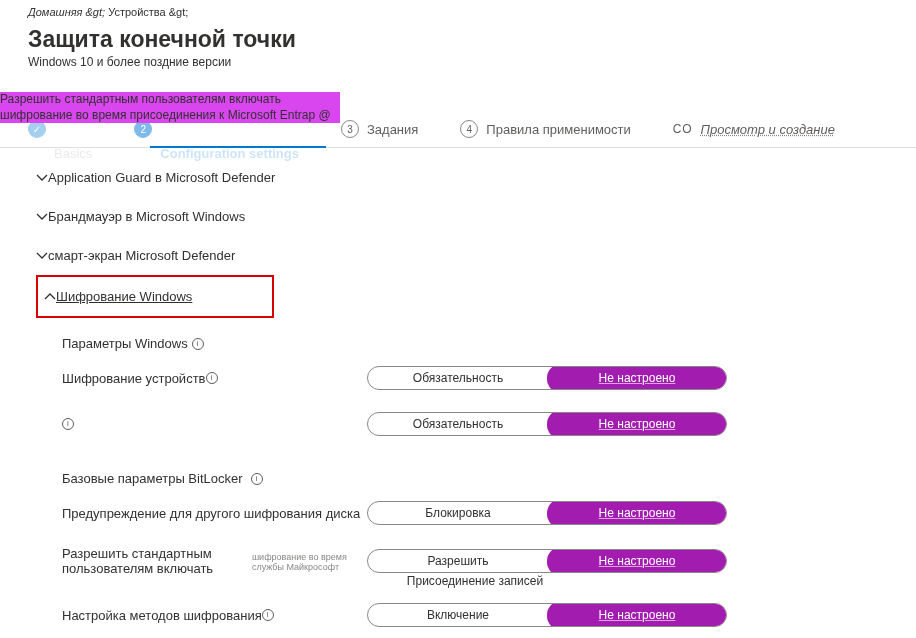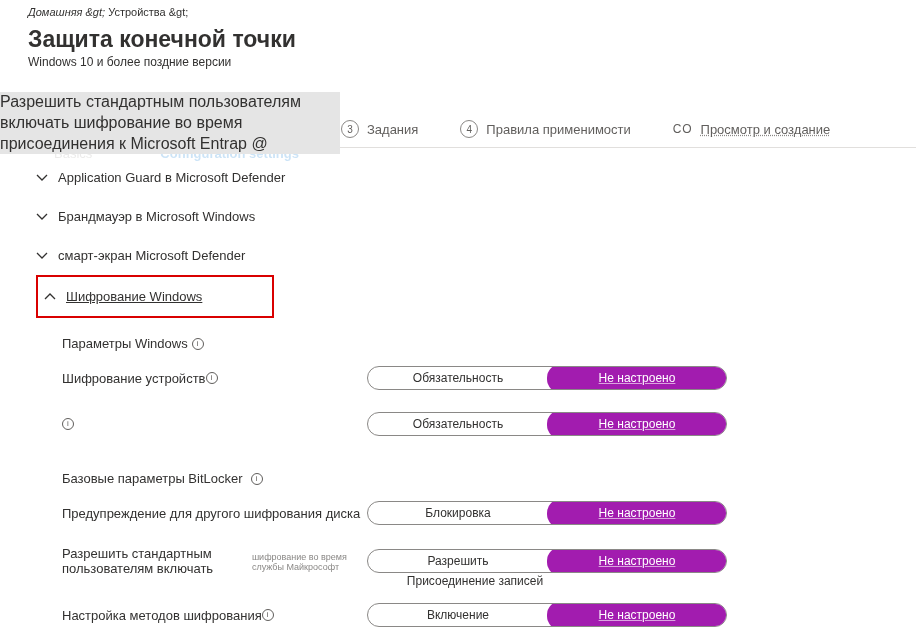--- a/index.html
+++ b/index.html
@@ -6,36 +6,36 @@
   html, body { width: 916px; height: 638px; font-family: "Segoe UI", Arial, sans-serif; color: #323130; background: #fff; overflow: hidden; }
   .page { padding: 6px 0 0 0; position: relative; }
 
   .crumbs { font-size: 11px; padding: 0 0 4px 28px; color: #323130; }
   .crumbs .home { font-style: italic; }
 
   .title-wrap { padding: 4px 0 0 28px; }
   h1 { font-size: 23px; font-weight: 600; }
   .subtitle { font-size: 12px; color: #323130; margin-top: 2px; }
 
-  .floating-label { position: absolute; left: 0; top: 92px; font-size: 16px; color: #323130; max-width: 340px; line-height: 1.3; z-index: 2; background: #e5e5e5; }
+  .floating-label { position: absolute; left: 0; top: 92px; font-size: 12px; color: #323130; max-width: 340px; line-height: 1.3; z-index: 2; background: #d946ef; }
 
   .tabwrap { position: relative; padding: 0 28px; margin-top: 42px; border-bottom: 1px solid #e1dfdd; }
   .tabs { display: flex; align-items: center; gap: 42px; font-size: 13px; color: #605e5c; height: 36px; position: relative; }
   .tab { display: flex; align-items: center; gap: 8px; cursor: pointer; }
   .tab .circ { width: 18px; height: 18px; border: 1px solid #8a8886; border-radius: 50%; display: flex; align-items: center; justify-content: center; font-size: 10px; color: #605e5c; }
   .tab.done .circ { background: #0078d4; border-color: #0078d4; color: #fff; }
   .tab.active { color: #0078d4; }
   .tab.active .circ { background: #0078d4; border-color: #0078d4; color: #fff; }
   .tab.active .lbl { font-weight: 600; }
   .active-underline { position: absolute; left: 122px; bottom: -1px; width: 176px; height: 2px; background: #0078d4; }
   .tabs .masked { color: #c7c6c4; margin-top: 48px; }
 
   .content { padding: 10px 28px 0 36px; }
 
-  .acc { display: flex; align-items: center; gap: 10px; padding: 12px 0; border-bottom: none; cursor: pointer; font-size: 13px; }
+  .acc { display: flex; align-items: center; padding: 12px 0; border-bottom: none; cursor: pointer; font-size: 13px; }
   .chev { width: 12px; height: 12px; display: inline-flex; align-items: center; justify-content: center; }
   .chev svg { width: 12px; height: 12px; }
 
   .highlight-box { border: 2px solid #d90000; width: 238px; }
 
   .subhead { font-size: 13px; margin: 18px 0 14px 26px; display: flex; align-items: center; gap: 4px; }
   .info-ic { width: 12px; height: 12px; border: 1px solid #605e5c; border-radius: 50%; display: inline-flex; align-items: center; justify-content: center; font-size: 8px; line-height: 1; color: #605e5c; }
 
   .row { display: flex; align-items: center; margin: 0 0 20px 26px; min-height: 26px; }
   .row-label { width: 305px; font-size: 13px; display: flex; align-items: center; gap: 0; flex-shrink: 0; }
@@ -78,21 +78,21 @@
     <div class="tab">
       <span class="circ">3</span>
       <span class="lbl">Задания</span>
     </div>
     <div class="tab">
       <span class="circ">4</span>
       <span class="lbl">Правила применимости</span>
     </div>
     <div class="tab">
       <span style="font-size:12px;letter-spacing:1px;">СО</span>
-      <span class="lbl" style="text-decoration:underline dotted #8a8886;">Просмотр и создание</span>
+      <span class="lbl" style="text-decoration:underline dotted #8a8886;font-style:italic;">Просмотр и создание</span>
     </div>
     <div class="active-underline"></div>
   </div>
 </div>
 
 <div class="content">
 
   <div class="acc">
     <span class="chev">
       <svg viewBox="0 0 12 12">

